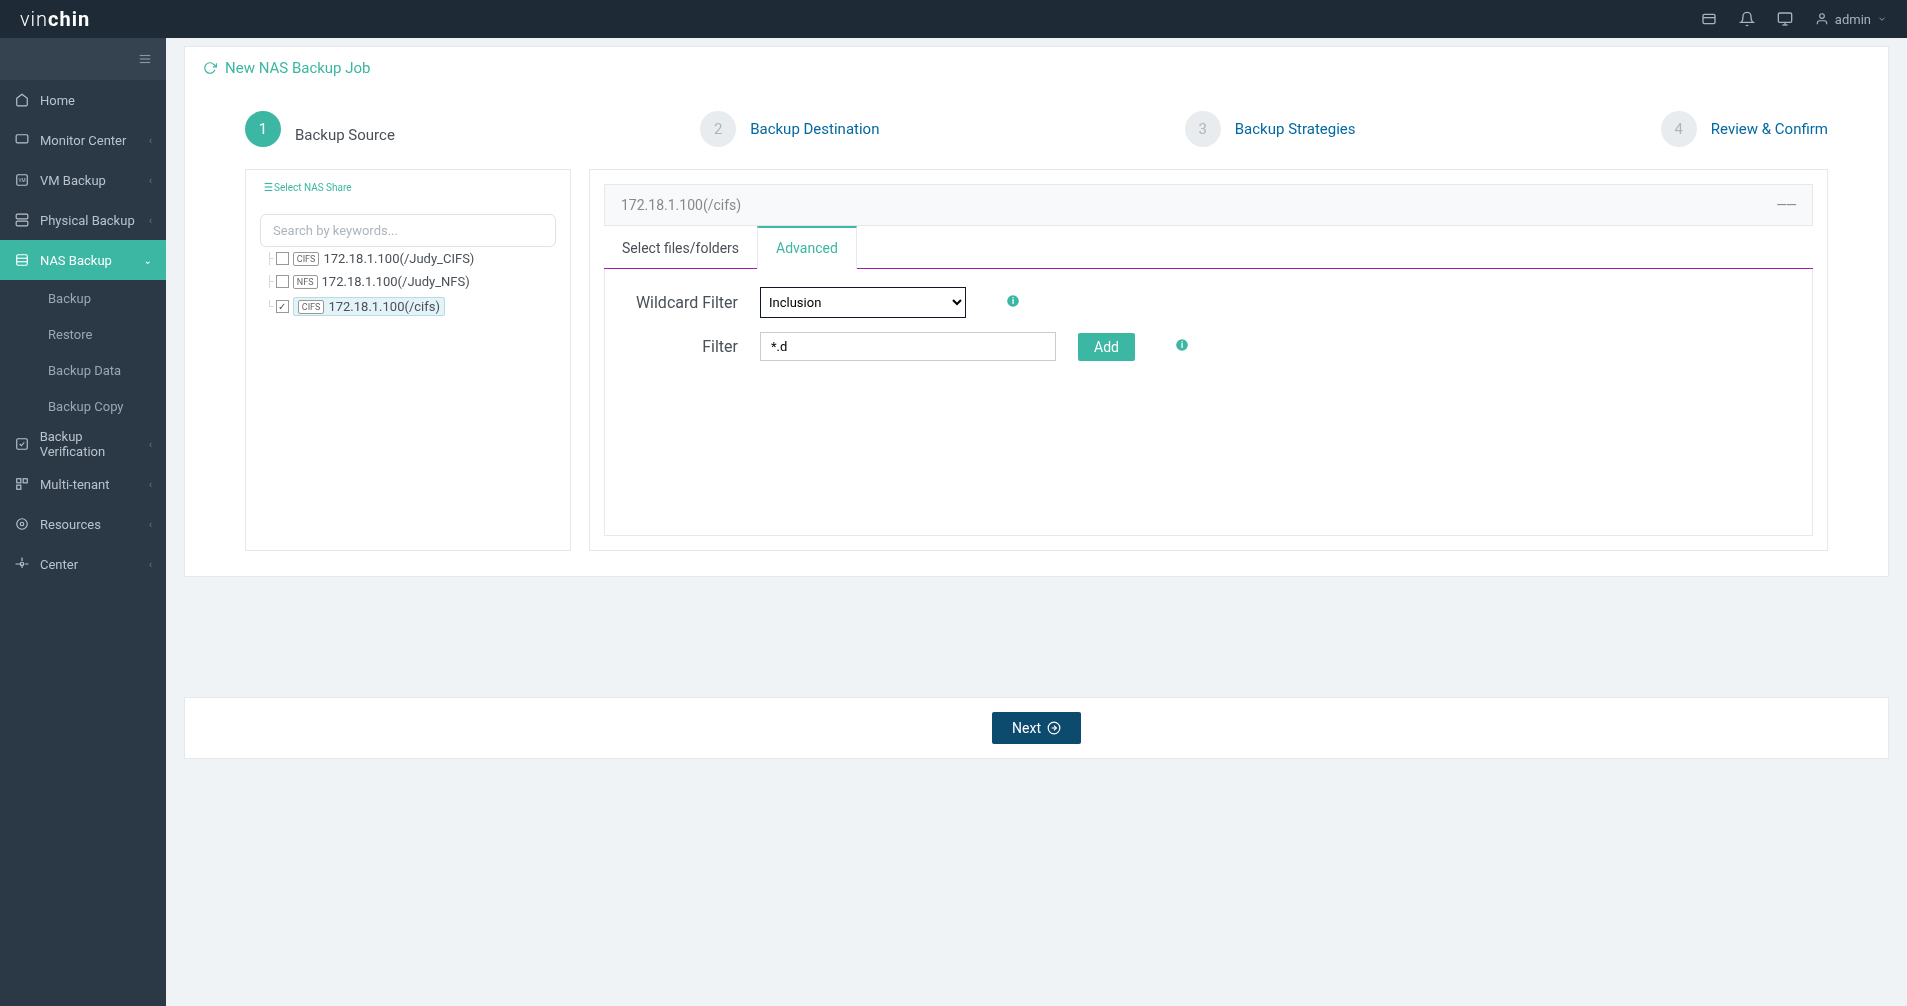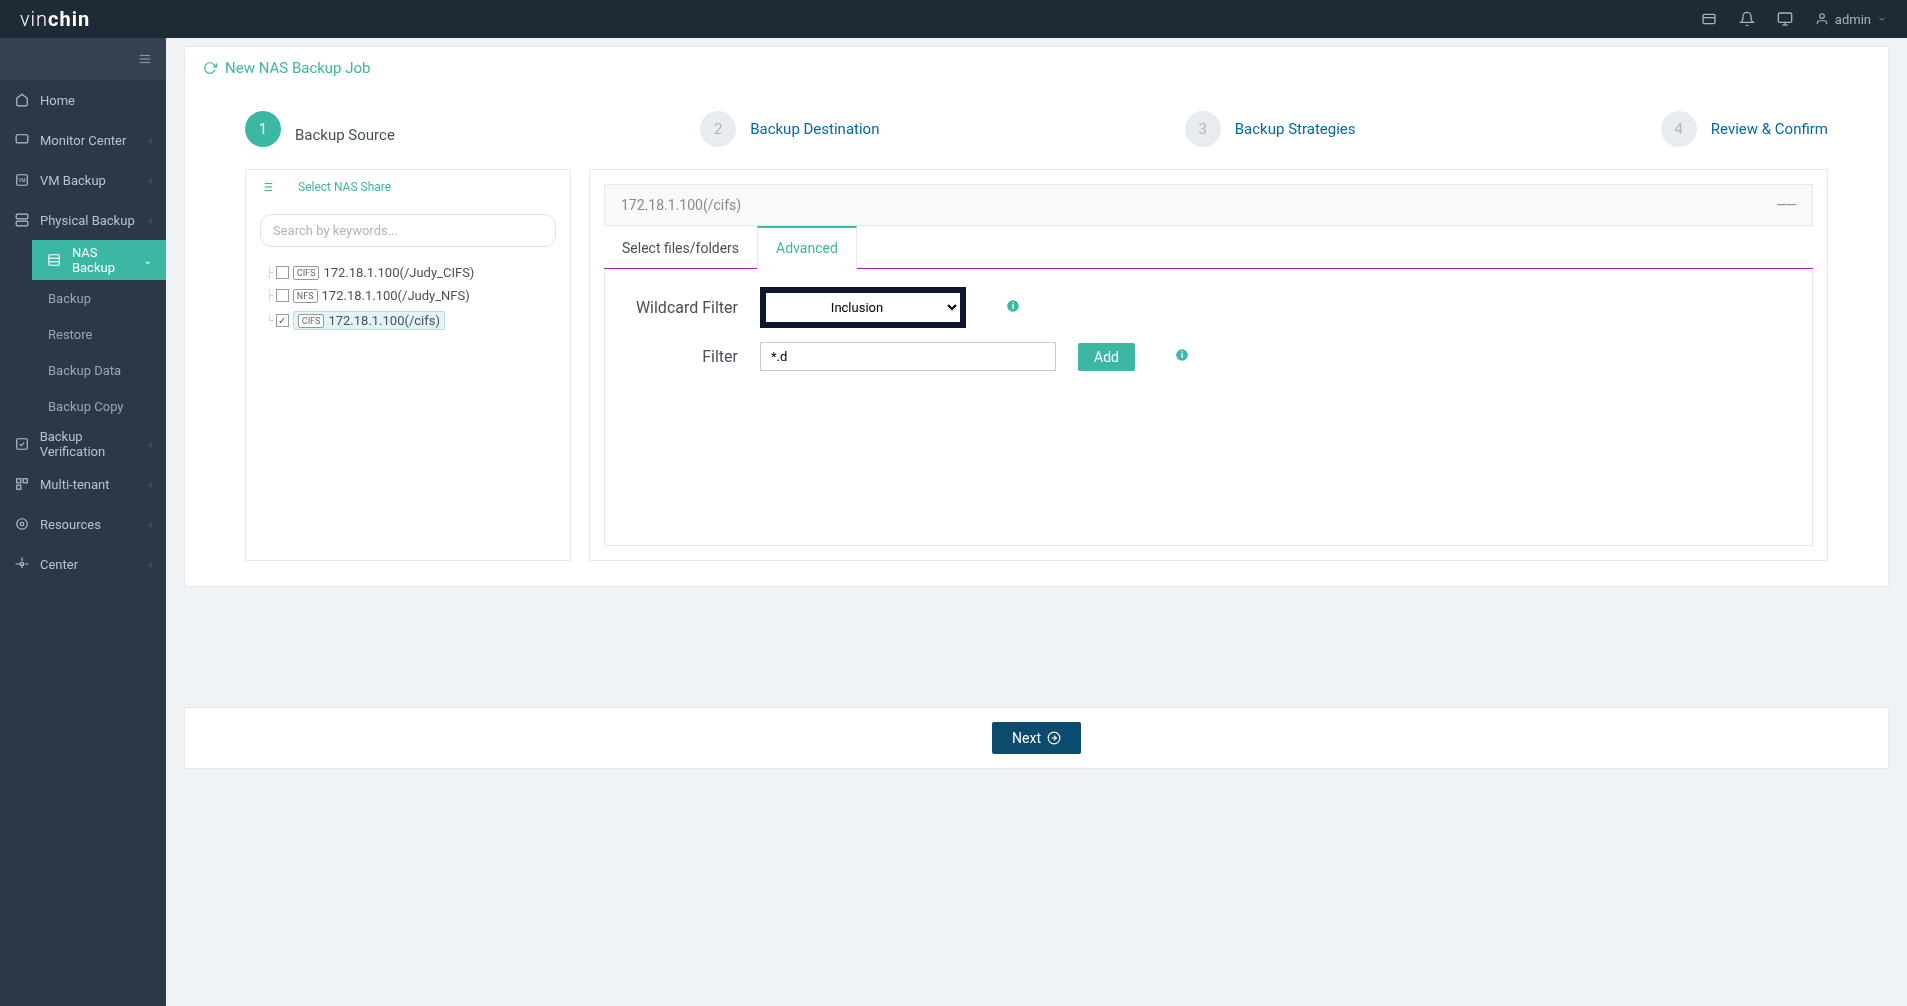--- a/index.html
+++ b/index.html
@@ -11,21 +11,21 @@
     .logo .vin { font-weight: 300; }
     .logo .chin { font-weight: 700; }
     .topbar-right { display: flex; align-items: center; gap: 22px; color: #a8b2bc; font-size: 13px; }
     .topbar-icon { cursor: pointer; display: inline-flex; }
     .user-menu { display: flex; align-items: center; gap: 6px; cursor: pointer; }
     
     
     .sidebar { position: absolute; left: 0; top: 38px; width: 166px; height: calc(100% - 38px); background: #2b3947; }
     .sidebar-toggle { height: 42px; background: #34434f; display: flex; align-items: center; justify-content: flex-end; padding-right: 12px; color: #8a96a1; cursor: pointer; }
     .nav-item { height: 40px; display: flex; align-items: center; padding: 0 14px; color: #b9c2cb; font-size: 13px; cursor: pointer; position: relative; }
-    .nav-item.active { background: #3bb7a3; color: #fff; margin-left: 32px; }
+    .nav-item.active { background: #3bb7a3; color: #fff; }
     .nav-item.active::after { content: ''; position: absolute; right: -8px; top: 50%; transform: translateY(-50%); border: 8px solid transparent; border-left-color: #3bb7a3; }
     .nav-icon { width: 16px; height: 16px; margin-right: 10px; display: inline-flex; align-items: center; justify-content: center; }
     .nav-chevron { margin-left: auto; font-size: 10px; color: #6b7a88; }
     .sub-item { height: 36px; display: flex; align-items: center; padding-left: 48px; color: #9aa6b1; font-size: 13px; cursor: pointer; }
     
     
     .main { position: absolute; left: 166px; top: 38px; right: 0; bottom: 0; padding: 0 18px 18px; }
     .card { background: #fff; border: 1px solid #e5e9ec; margin-top: 8px; }
     .card-header { padding: 12px 18px; display: flex; align-items: center; gap: 8px; color: #3bb7a3; font-size: 15px; }
     .card-body { padding: 0 60px 25px; }
@@ -36,44 +36,44 @@
     .step-num { width: 36px; height: 36px; border-radius: 50%; display: flex; align-items: center; justify-content: center; font-size: 15px; background: #e9ecef; color: #adb5bd; }
     .step.active .step-num { background: #3bb7a3; color: #fff; }
     .step-label { color: #0369a1; font-size: 15px; }
     .step.active .step-label { color: #495057; margin-top: 12px; }
     
     
     .panels { display: flex; gap: 18px; align-items: stretch; }
     .panel { border: 1px solid #e5e9ec; background: #fff; }
     .left-panel { width: 326px; }
     .right-panel { flex: 1; }
-    .panel-header { padding: 10px 14px; color: #3bb7a3; font-size: 12px; display: flex; align-items: flex-start; gap: 24px; }
+    .panel-header { padding: 10px 14px; color: #3bb7a3; font-size: 10px; display: flex; align-items: center; gap: 0; }
     .panel-body { padding: 10px 14px 200px; }
     
-    .search-input { width: 100%; padding: 8px 12px; border: 1px solid #dde2e6; border-radius: 11px; font-size: 13px; margin-bottom: 14px; }
+    .search-input { width: 100%; padding: 8px 12px; border: 1px solid #dde2e6; border-radius: 6px; font-size: 13px; }
     .search-input::placeholder { color: #adb5bd; }
     
     
     .tree-item { display: flex; align-items: center; gap: 4px; padding: 4px 6px; font-size: 13px; color: #495057; }
     .tree-connector { color: #ccc; font-size: 11px; margin-right: -2px; user-select: none; }
     .tree-checkbox { width: 13px; height: 13px; border: 1px solid #999; display: inline-flex; align-items: center; justify-content: center; font-size: 10px; cursor: pointer; }
     .tree-badge { font-size: 9px; padding: 1px 3px; border: 1px solid #999; color: #666; border-radius: 2px; background: #fff; }
     
     
     .source-header { padding: 12px 16px; background: #f8f9fa; border: 1px solid #e5e9ec; color: #888; font-size: 14px; display: flex; justify-content: space-between; align-items: center; margin: 14px 14px 0; }
     .remove-btn { color: #888; cursor: pointer; font-size: 14px; letter-spacing: -1px; }
     
     .tabs { display: flex; border-bottom: 1px solid #a21caf; margin: 0 14px; }
     .tab { padding: 12px 18px; font-size: 14px; color: #495057; cursor: pointer; border-top: 2px solid transparent; background: #fff; }
     .tab.active { color: #3bb7a3; border-top: 2px solid #3bb7a3; border-left: 1px solid #e5e9ec; border-right: 1px solid #e5e9ec; margin-bottom: -1px; }
     
     .tab-content { border: 1px solid #e5e9ec; border-top: none; margin: 0 14px 14px; padding: 18px 20px 160px; }
     .form-row { display: flex; align-items: center; margin-bottom: 14px; }
     .form-label { width: 135px; text-align: right; padding-right: 22px; font-size: 16px; color: #495057; }
-    .form-select { width: 206px; padding: 6px 12px; border: 6px solid #0f172a; font-size: 13px; background: #fff; text-align: center; }
+    .form-select { width: 206px; padding: 6px 4px; border: 1px solid #0f172a; font-size: 13px; background: #fff; }
     .form-input { width: 296px; padding: 6px 10px; border: 1px solid #ccc; font-size: 13px; margin-right: 22px; }
     .info-icon { margin-left: 40px; color: #3bb7a3; font-size: 14px; cursor: pointer; }
     .add-btn { padding: 6px 16px; background: #3bb7a3; color: #fff; border: none; font-size: 14px; cursor: pointer; border-radius: 2px; }
     .next-btn { padding: 8px 20px; background: #0c4a6e; color: #fff; border: none; font-size: 14px; cursor: pointer; border-radius: 2px; display: flex; align-items: center; gap: 6px; }
     
     svg { flex-shrink: 0; }
   </style>
 </head>
 <body>
 

